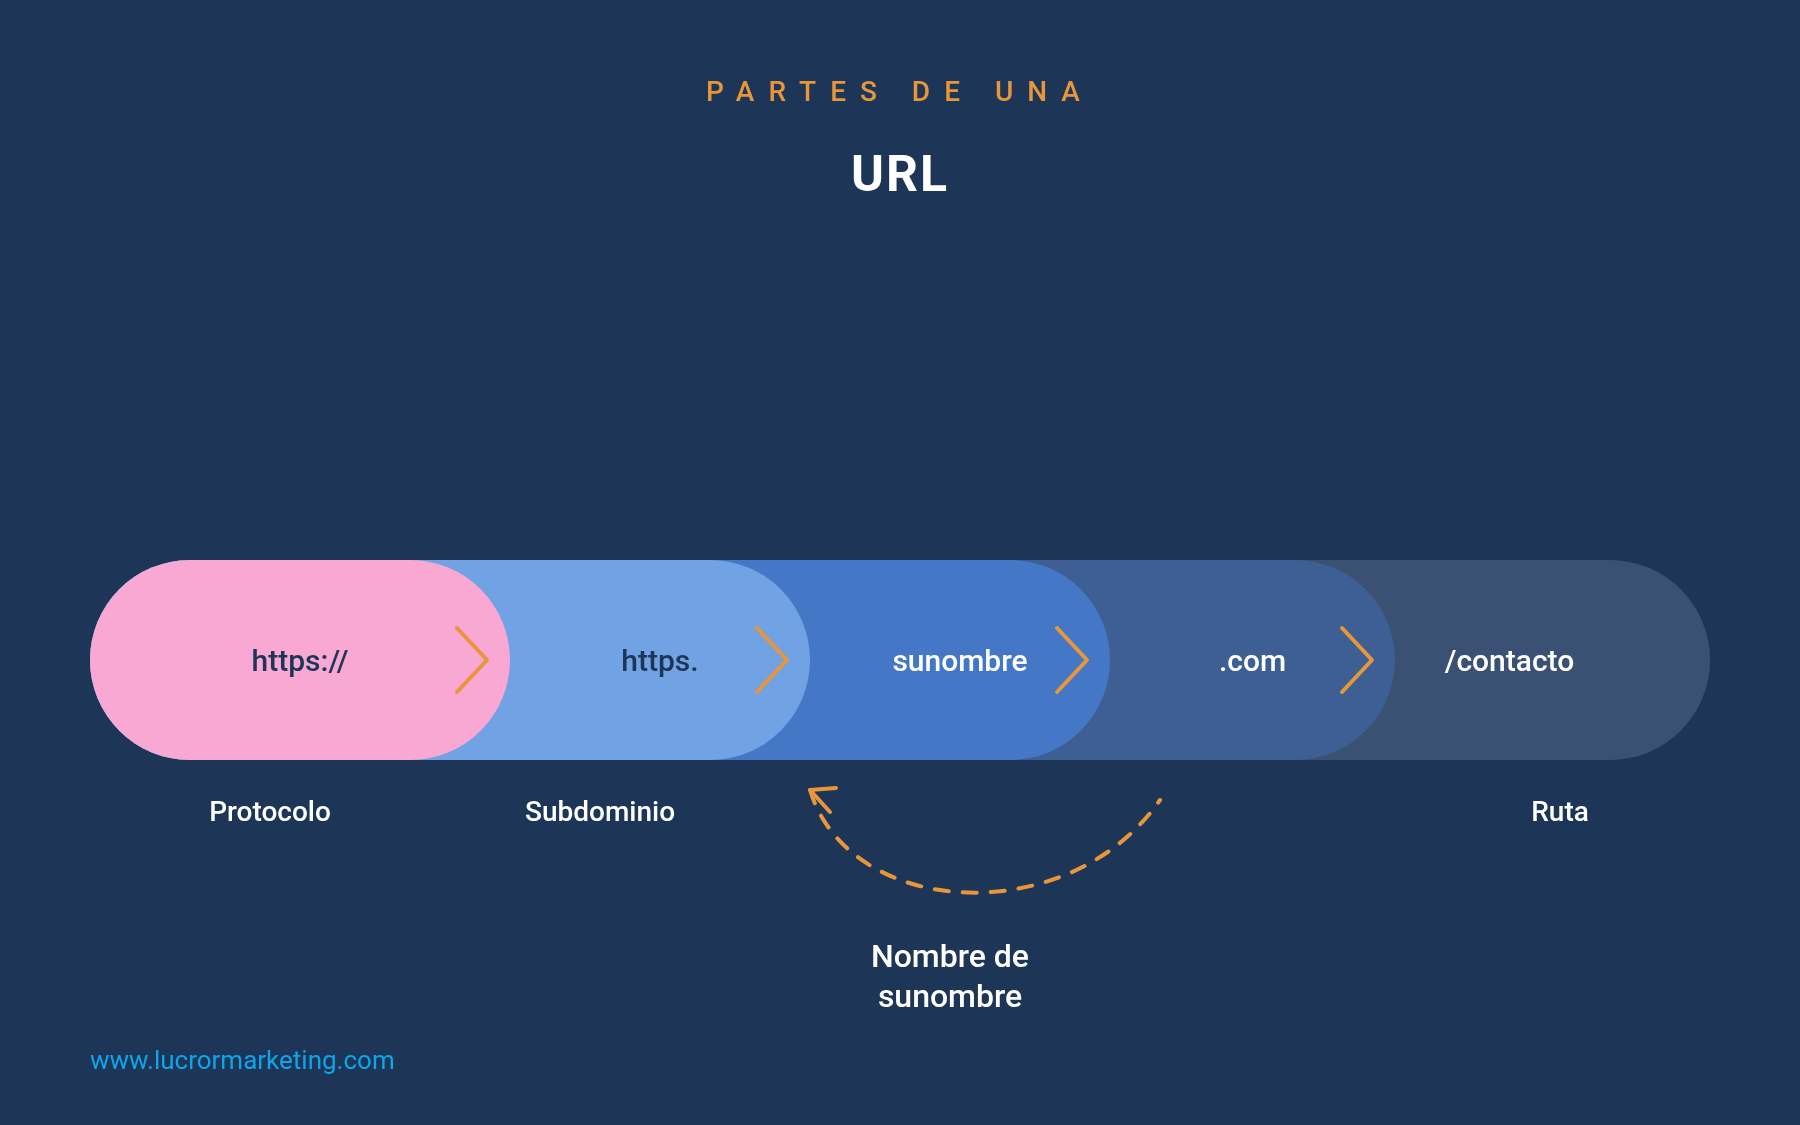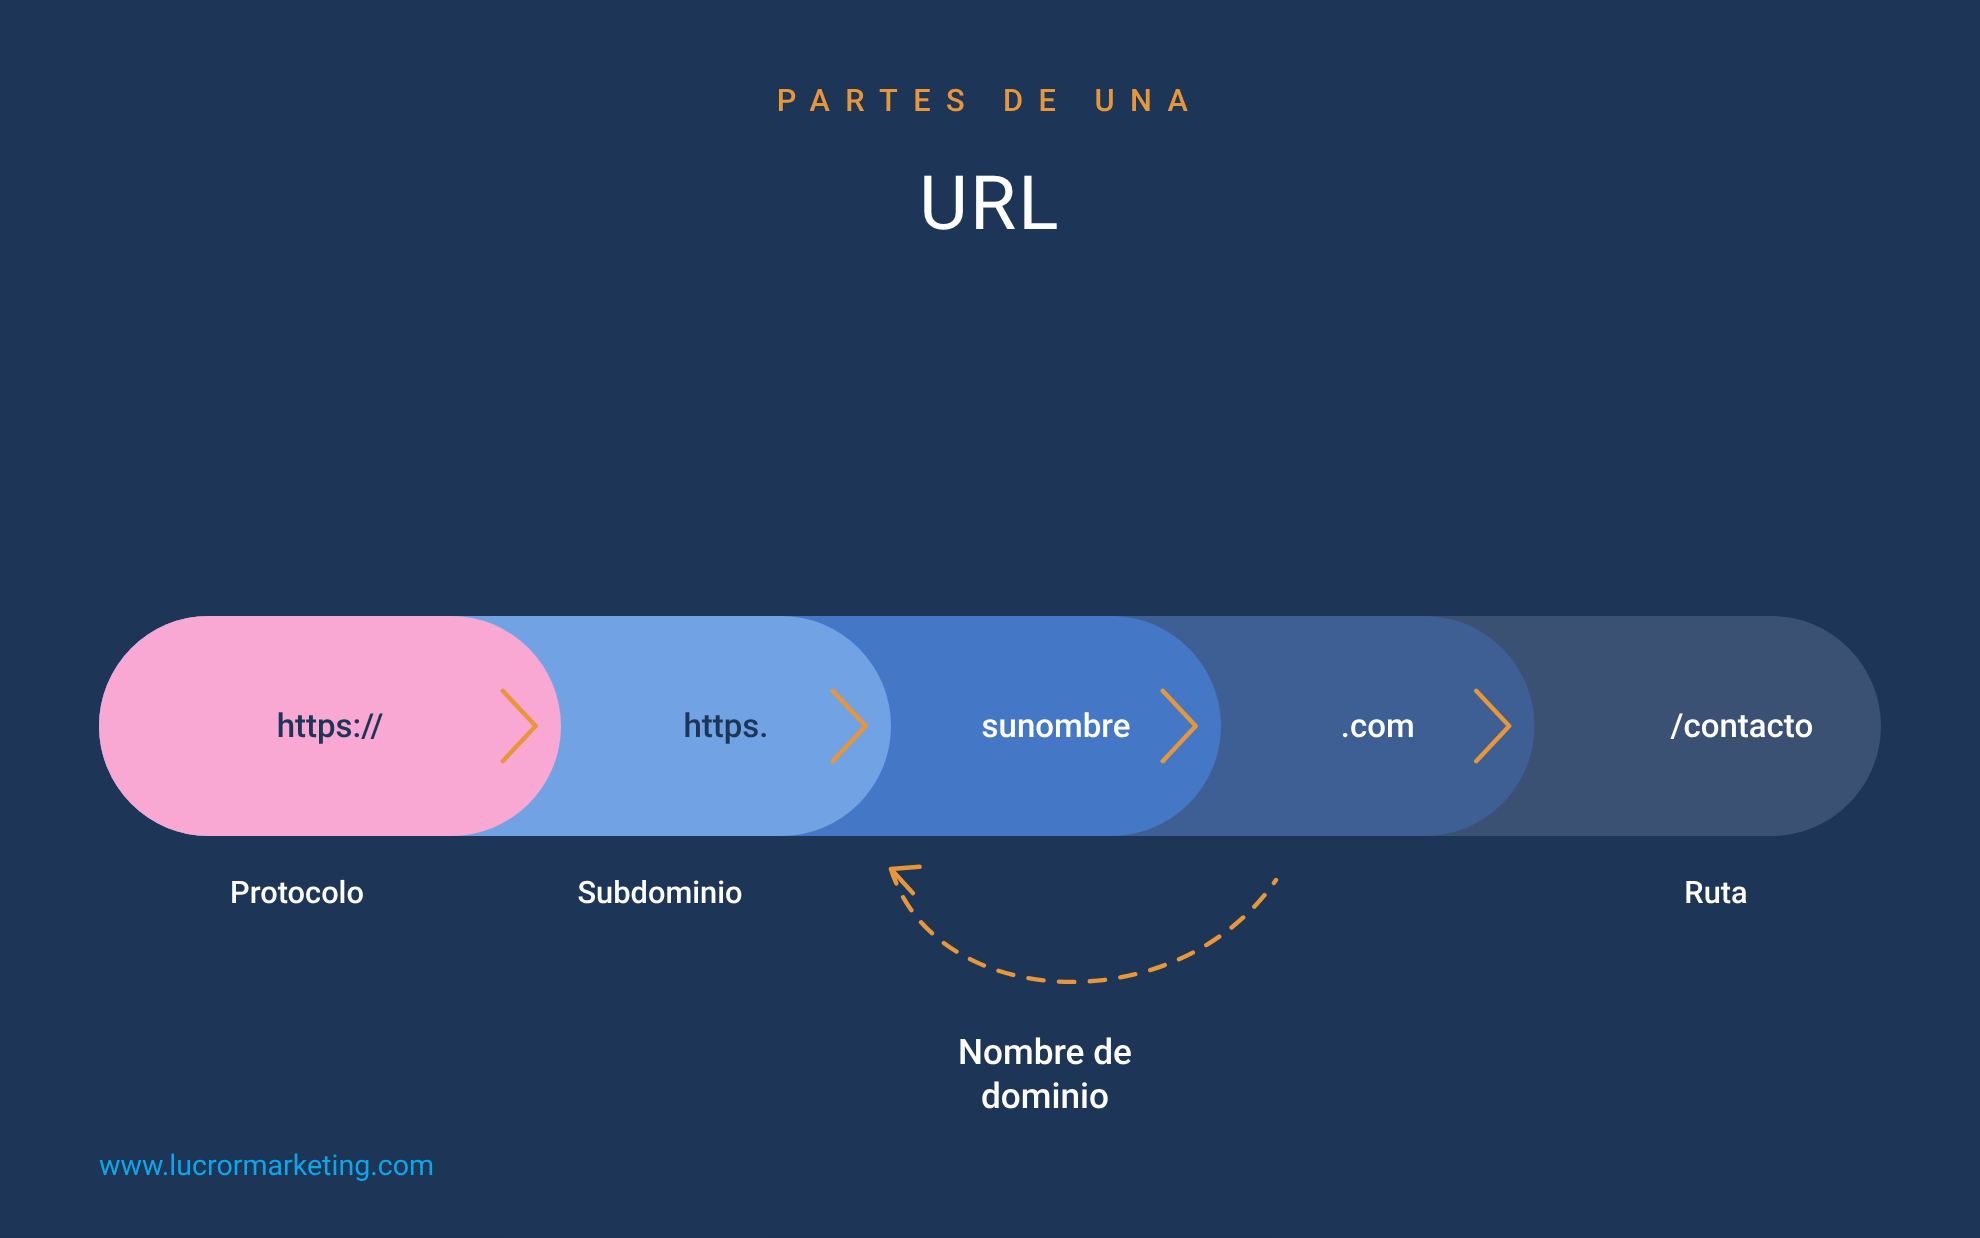--- a/index.html
+++ b/index.html
@@ -21,22 +21,22 @@
     font-size: 28px;
     letter-spacing: 14px;
     font-weight: 500;
   }
   .title {
     position: absolute;
     top: 145px;
     left: 0; right: 0;
     text-align: center;
     color: #ffffff;
-    font-size: 68px;
-    font-weight: 400;
+    font-size: 50px;
+    font-weight: 700;
     letter-spacing: 2px;
   }
   .pills {
     position: absolute;
     top: 560px;
     left: 90px;
     height: 200px;
     width: 1620px;
   }
   .pill {
@@ -55,21 +55,21 @@
   .p4 { left: 0; width: 1305px; background: #3e5f93; color: #ffffff; }
   .p3 { left: 0; width: 1020px; background: #4478c7; color: #ffffff; }
   .p2 { left: 0; width: 720px;  background: #71a2e3; color: #1d3557; }
   .p1 { left: 0; width: 420px;  background: #f9a8d4; color: #1d3557; }
 
   .pill .txt { position: absolute; }
   .p1 .txt { left: 0; width: 420px; text-align: center; }
   .p2 .txt { left: 420px; width: 300px; text-align: center; }
   .p3 .txt { left: 720px; width: 300px; text-align: center; }
   .p4 .txt { left: 1020px; width: 285px; text-align: center; }
-  .p5 .txt { left: 1305px; width: 377px; text-align: center; }
+  .p5 .txt { left: 1231px; width: 377px; text-align: center; }
 
   .chevron {
     position: absolute;
     top: 622px;
     width: 60px;
     height: 76px;
     pointer-events: none;
   }
 
   .labels {
@@ -162,15 +162,15 @@
   <div class="label l2">Subdominio</div>
   <div class="label l5">Ruta</div>
 </div>
 
 <svg class="arrow-svg" viewBox="0 0 480 170">
   <path d="M 80 20 C 120 150, 340 160, 430 30" fill="none" stroke="#e8963a" stroke-width="4" stroke-dasharray="14 14" stroke-linecap="round"></path>
 
   <polyline points="100,42 80,20 106,18" fill="none" stroke="#e8963a" stroke-width="4" stroke-linecap="round" stroke-linejoin="round"></polyline>
 </svg>
 
-<div class="domain-label">Nombre de dominio</div>
+<div class="domain-label">Nombre de sunombre</div>
 
 <div class="footer">www.lucrormarketing.com</div>
 
 </body></html>

